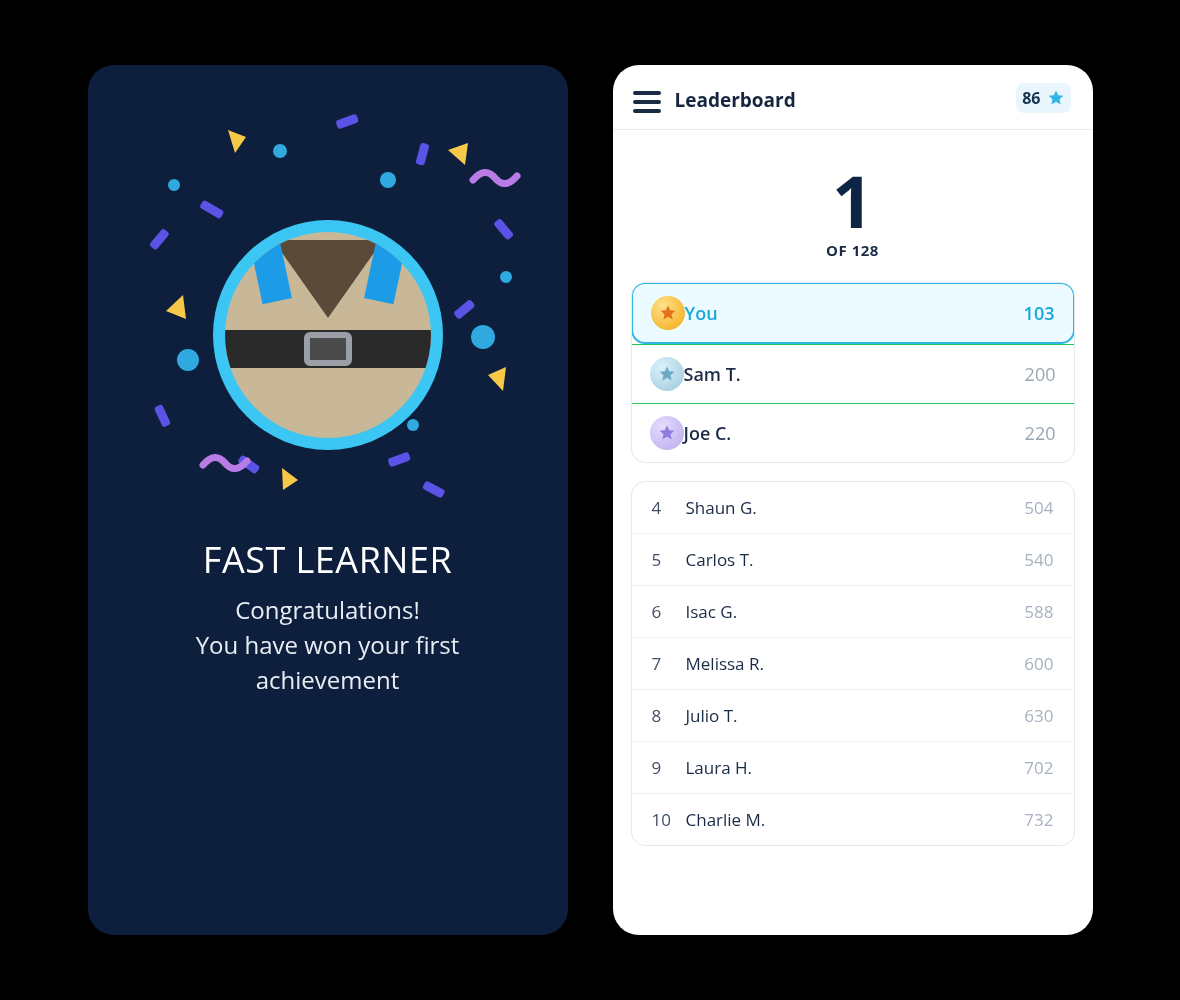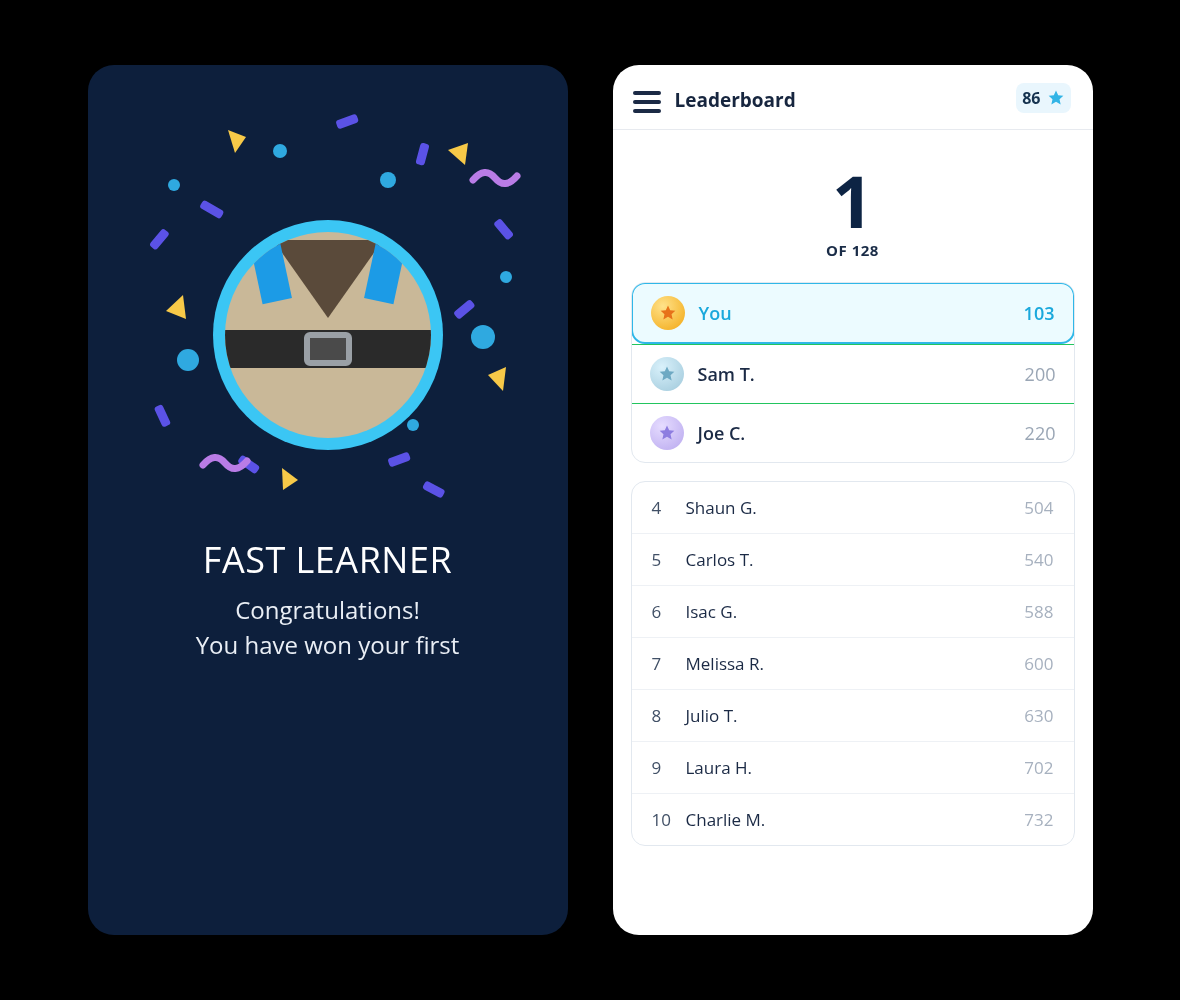--- a/index.html
+++ b/index.html
@@ -111,21 +111,21 @@
     }
     .points-chip svg{ width:18px; height:18px; fill:#32b4e6;}
 
     .rank-block{ text-align:center; padding:34px 0 22px; }
     .rank-big{ font-size:72px; font-weight:700; color:#0d2444; line-height:1;}
     .rank-sub{ font-size:15px; font-weight:700; color:#1a2c47; letter-spacing:.5px; margin-top:4px;}
 
     .board-body{ padding:0 18px 20px; display:flex; flex-direction:column; gap:18px; }
 
     .top-group{ border:1px solid #e2e8ef; border-radius:14px; overflow:hidden;}
-    .top-row{ display:flex; align-items:center; gap:14px; padding:12px 18px; font-size:18px;}
+    .top-row{ display:flex; align-items:center; padding:12px 18px; font-size:18px;}
     .top-row + .top-row{ border-top:1px solid #22c55e;}
     .top-row.you{
       background:#ecfbff; border:2px solid #2fb7e8; border-radius:14px;
       margin:-1px -1px 0 -1px;
       color:#1aa8dc; font-weight:600;
     }
     .top-row .name{ color:#1b2a45; font-weight:600;}
     .top-row.you .name{ color:#1aa8dc;}
     .top-row .score{ margin-left:auto; color:#9aa6b5; font-weight:400; font-size:18px;}
     .top-row.you .score{ color:#1aa8dc; font-weight:600;}
@@ -185,20 +185,21 @@
       <span class="blue-strap-l"></span>
         <span class="blue-strap-r"></span>
       <span class="buckle"></span>
     </div>
   </div>
 
   <div class="achieve-title">FAST LEARNER</div>
   <div class="achieve-copy">
     <span>Congratulations!</span><br>
     <span>You have won your first</span><br>
+    <span>achievement</span>
   </div>
 </div>
 
 <div class="board-card">
 
   <div class="board-header">
     <div class="hamburger">
       <span></span>
         <span></span>
         <span></span>

